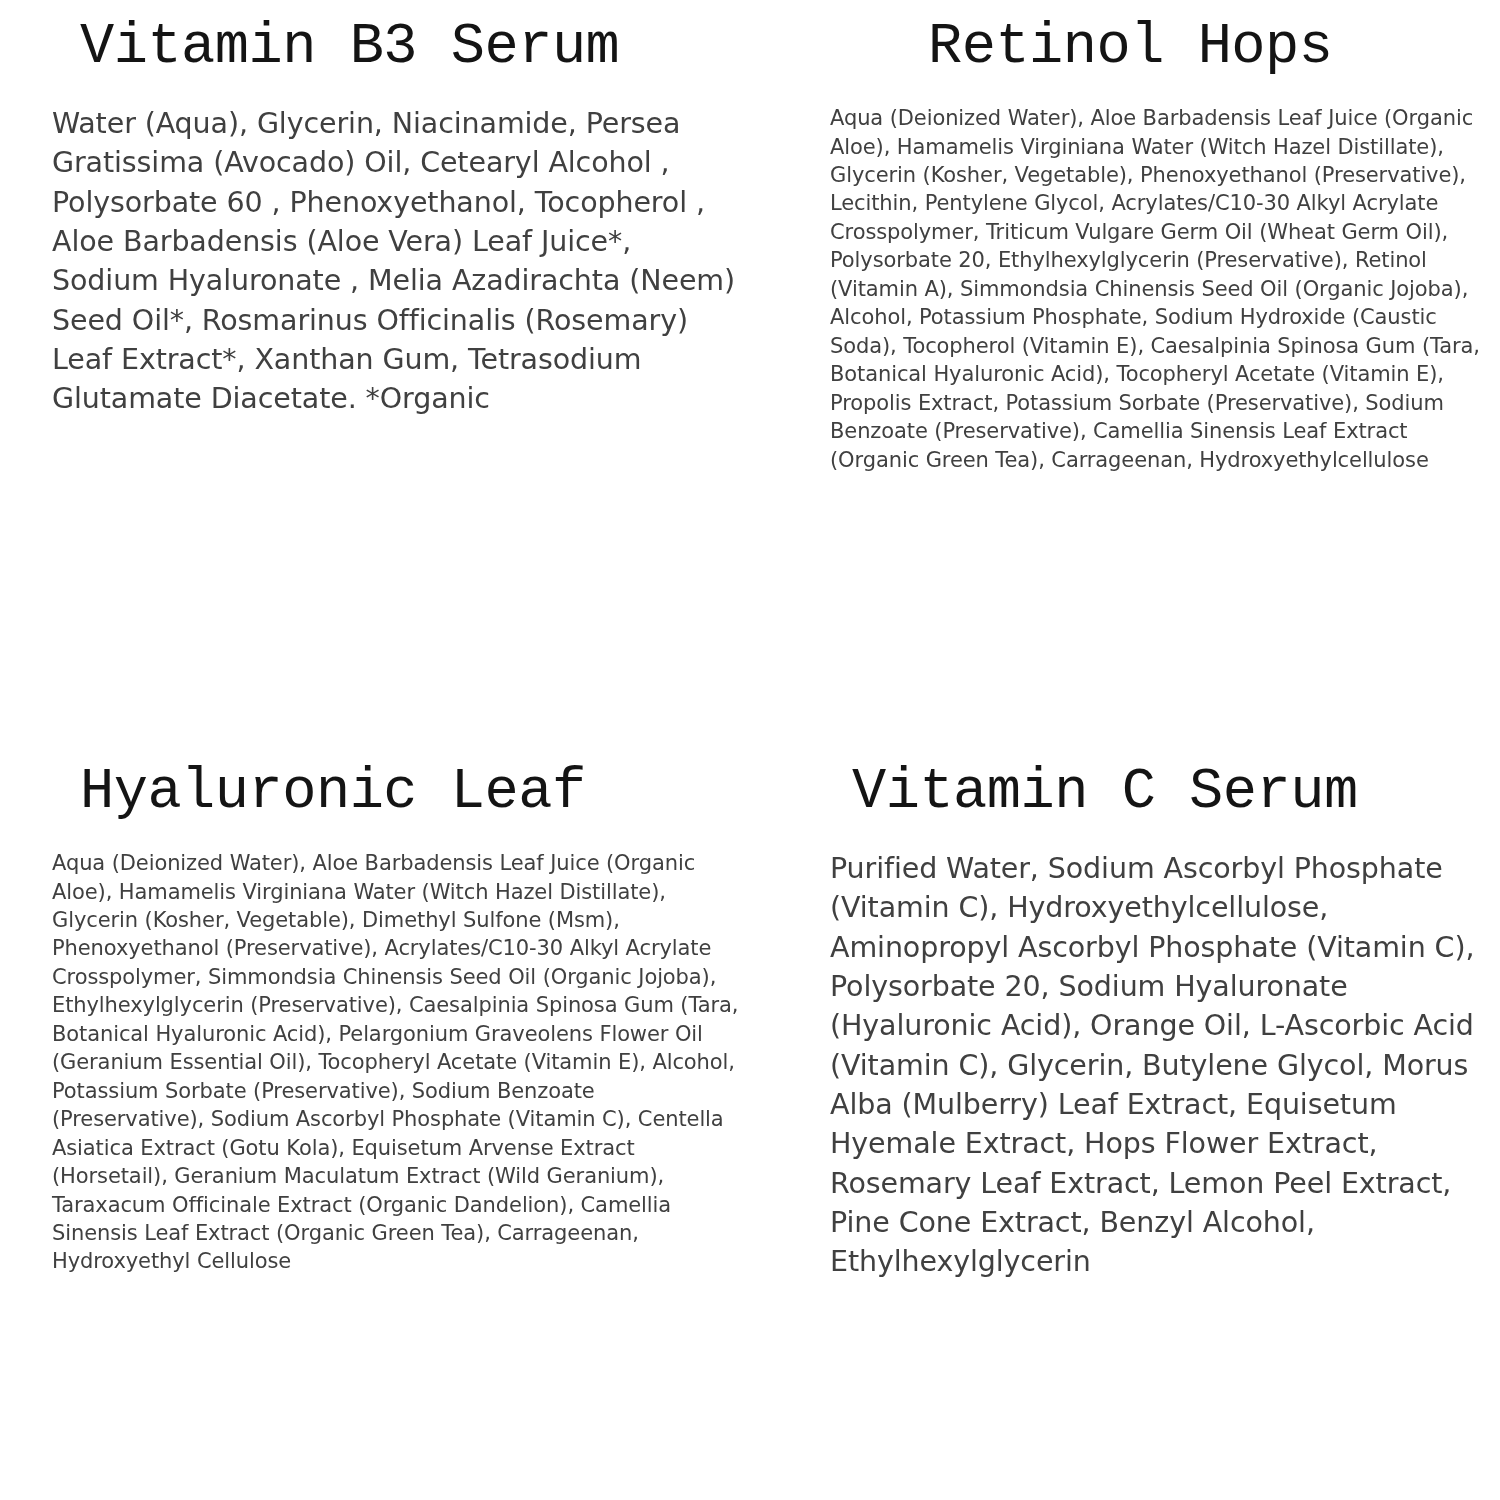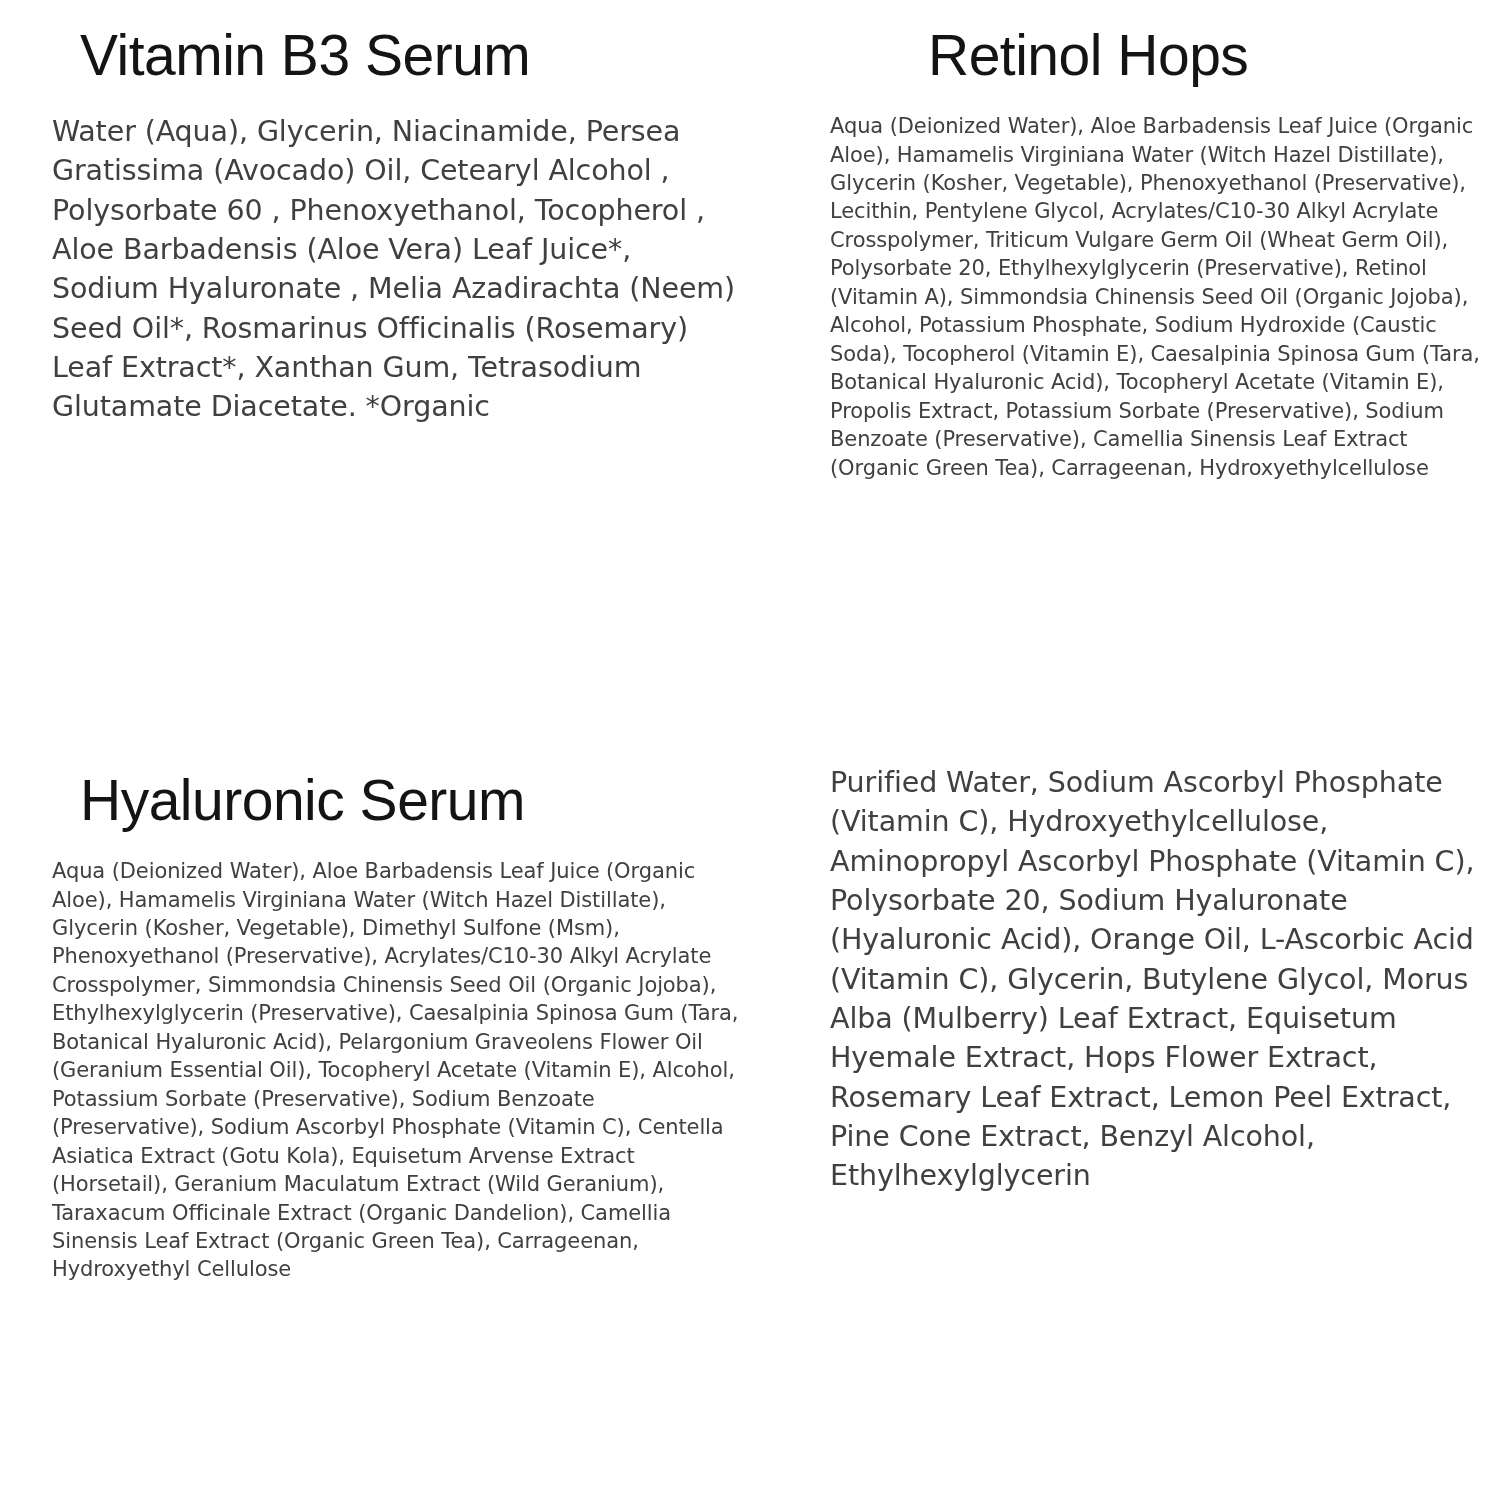--- a/index.html
+++ b/index.html
@@ -32,26 +32,26 @@
   }
   .panel.left {
     padding-left: 32px;
     padding-right: 30px;
   }
   .panel.right {
     padding-left: 30px;
     padding-right: 20px;
   }
   h2.title {
-    font-family: Liberation Sans, sans-serif;
+    font-family: Liberation Mono, monospace;
     font-weight: 400;
     font-size: 57px;
     line-height: 1.02;
     letter-spacing: -0.5px;
-    margin: 8px 0 28px 0;
+    margin: 0 0 28px 0;
     color: #141414;
   }
   .body-text {
     font-family: "DejaVu Sans", sans-serif;
     font-weight: 400;
     font-size: 28.5px;
     line-height: 1.38;
     letter-spacing: -0.1px;
     color: #404040;
     white-space: pre-wrap;
@@ -76,22 +76,23 @@
       <h2 class="title title-b3">Vitamin B3 Serum</h2>
       <p class="body-text">Water (Aqua), Glycerin, Niacinamide, Persea Gratissima (Avocado) Oil, Cetearyl Alcohol , Polysorbate 60 , Phenoxyethanol, Tocopherol , Aloe Barbadensis (Aloe Vera) Leaf Juice*, Sodium Hyaluronate , Melia Azadirachta (Neem) Seed Oil*, Rosmarinus Officinalis (Rosemary) Leaf Extract*, Xanthan Gum, Tetrasodium Glutamate Diacetate. *Organic</p>
     </div>
 
     <div class="panel right">
       <h2 class="title title-retinol">Retinol Hops</h2>
       <p class="body-text small">Aqua (Deionized Water), Aloe Barbadensis Leaf Juice (Organic Aloe), Hamamelis Virginiana Water (Witch Hazel Distillate), Glycerin (Kosher, Vegetable), Phenoxyethanol (Preservative), Lecithin, Pentylene Glycol, Acrylates/C10-30 Alkyl Acrylate Crosspolymer, Triticum Vulgare Germ Oil (Wheat Germ Oil), Polysorbate 20, Ethylhexylglycerin (Preservative), Retinol (Vitamin A), Simmondsia Chinensis Seed Oil (Organic Jojoba), Alcohol, Potassium Phosphate, Sodium Hydroxide (Caustic Soda), Tocopherol (Vitamin E), Caesalpinia Spinosa Gum (Tara, Botanical Hyaluronic Acid), Tocopheryl Acetate (Vitamin E), Propolis Extract, Potassium Sorbate (Preservative), Sodium Benzoate (Preservative), Camellia Sinensis Leaf Extract (Organic Green Tea), Carrageenan, Hydroxyethylcellulose</p>
     </div>
 
     <div class="panel left row2">
-      <h2 class="title title-hyaluronic">Hyaluronic Serum</h2>
+      <h2 class="title title-hyaluronic">Hyaluronic Leaf</h2>
       <p class="body-text small">Aqua (Deionized Water), Aloe Barbadensis Leaf Juice (Organic Aloe), Hamamelis Virginiana Water (Witch Hazel Distillate), Glycerin (Kosher, Vegetable), Dimethyl Sulfone (Msm), Phenoxyethanol (Preservative), Acrylates/C10-30 Alkyl Acrylate Crosspolymer, Simmondsia Chinensis Seed Oil (Organic Jojoba), Ethylhexylglycerin (Preservative), Caesalpinia Spinosa Gum (Tara, Botanical Hyaluronic Acid), Pelargonium Graveolens Flower Oil (Geranium Essential Oil), Tocopheryl Acetate (Vitamin E), Alcohol, Potassium Sorbate (Preservative), Sodium Benzoate (Preservative), Sodium Ascorbyl Phosphate (Vitamin C), Centella Asiatica Extract (Gotu Kola), Equisetum Arvense Extract (Horsetail), Geranium Maculatum Extract (Wild Geranium), Taraxacum Officinale Extract (Organic Dandelion), Camellia Sinensis Leaf Extract (Organic Green Tea), Carrageenan, Hydroxyethyl Cellulose</p>
     </div>
 
     <div class="panel right row2">
+      <h2 class="title title-vitc">Vitamin C Serum</h2>
       <p class="body-text">Purified Water, Sodium Ascorbyl Phosphate (Vitamin C), Hydroxyethylcellulose, Aminopropyl Ascorbyl Phosphate (Vitamin C), Polysorbate 20, Sodium Hyaluronate (Hyaluronic Acid), Orange Oil, L-Ascorbic Acid (Vitamin C), Glycerin, Butylene Glycol, Morus Alba (Mulberry) Leaf Extract, Equisetum Hyemale Extract, Hops Flower Extract, Rosemary Leaf Extract, Lemon Peel Extract, Pine Cone Extract, Benzyl Alcohol, Ethylhexylglycerin</p>
     </div>
 
   </div>
 </div>
 
 </body></html>

